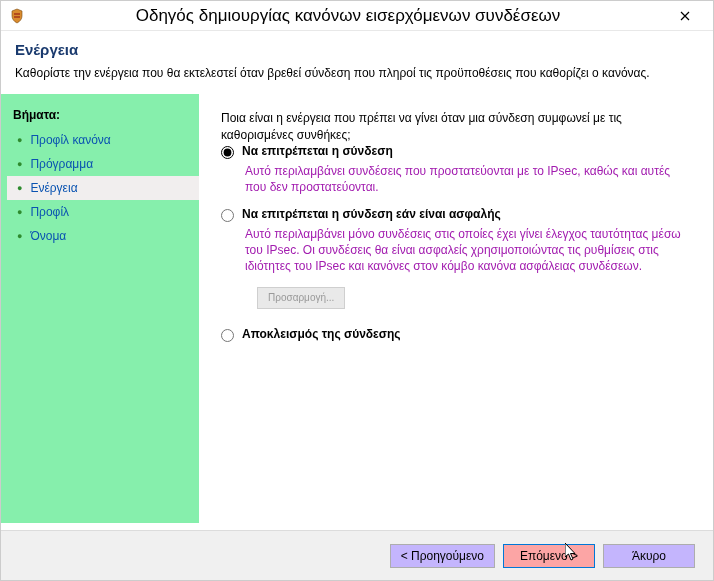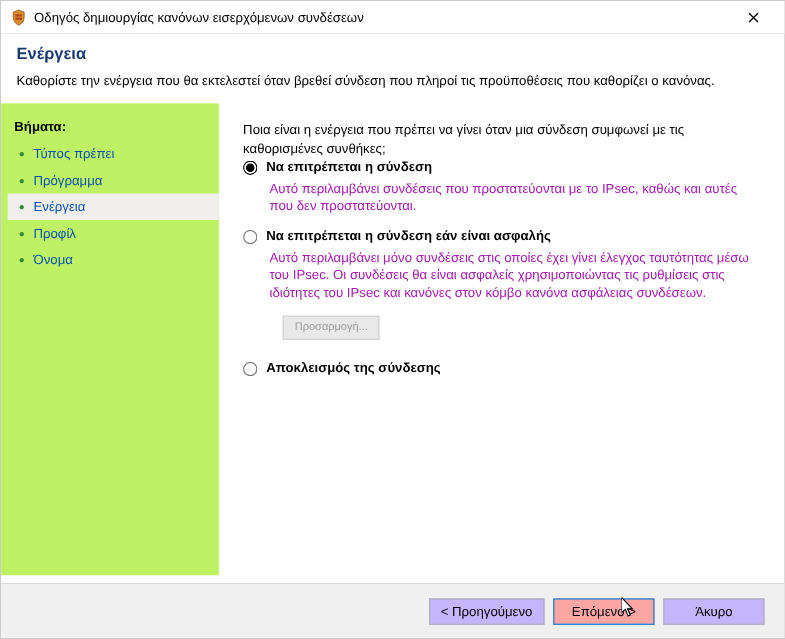--- a/index.html
+++ b/index.html
@@ -20,21 +20,21 @@
     padding: 0 8px;
     background: #fff;
     border-bottom: 1px solid #e8e8e8;
   }
   .titlebar .app-icon {
     width: 16px; height: 16px;
     margin-right: 6px;
     display: inline-flex;
     align-items: center; justify-content: center;
   }
-  .titlebar .title { flex: 1; font-size: 12px; color: #000; }
+  .titlebar .title { flex: 1; font-size: 17px; color: #000; text-align: center; }
   .titlebar .close {
     width: 40px; height: 28px;
     display: flex; align-items: center; justify-content: center;
     font-family: Arial, sans-serif;
     font-size: 14px;
     color: #333;
     cursor: default;
   }
   .header-block {
     padding: 10px 14px 14px 14px;
@@ -48,21 +48,21 @@
     margin-top: 8px;
     font-size: 12px;
     color: #000;
   }
   .content-wrap {
     display: flex;
     height: calc(100% - 30px - 70px - 50px);
   }
   .sidebar {
     width: 198px;
-    background: #bef264;
+    background: #86efac;
     padding: 10px 0 0 6px;
   }
   .sidebar-heading {
     font-weight: bold;
     font-size: 12px;
     padding: 4px 6px 6px 6px;
   }
   .step-item {
     display: flex;
     align-items: center;
@@ -174,21 +174,21 @@
     <div class="header-title">Ενέργεια</div>
     <div class="header-desc">Καθορίστε την ενέργεια που θα εκτελεστεί όταν βρεθεί σύνδεση που πληροί τις προϋποθέσεις που καθορίζει ο κανόνας.</div>
   </div>
 
   <div class="content-wrap">
 
     <div class="sidebar">
       <div class="sidebar-heading">Βήματα:</div>
       <div class="step-item">
         <span class="step-bullet">●</span>
-        <span class="step-label">Τύπος πρέπει</span>
+        <span class="step-label">Προφίλ κανόνα</span>
       </div>
       <div class="step-item">
         <span class="step-bullet">●</span>
         <span class="step-label">Πρόγραμμα</span>
       </div>
       <div class="step-item current">
         <span class="step-bullet">●</span>
         <span class="step-label">Ενέργεια</span>
       </div>
       <div class="step-item">

